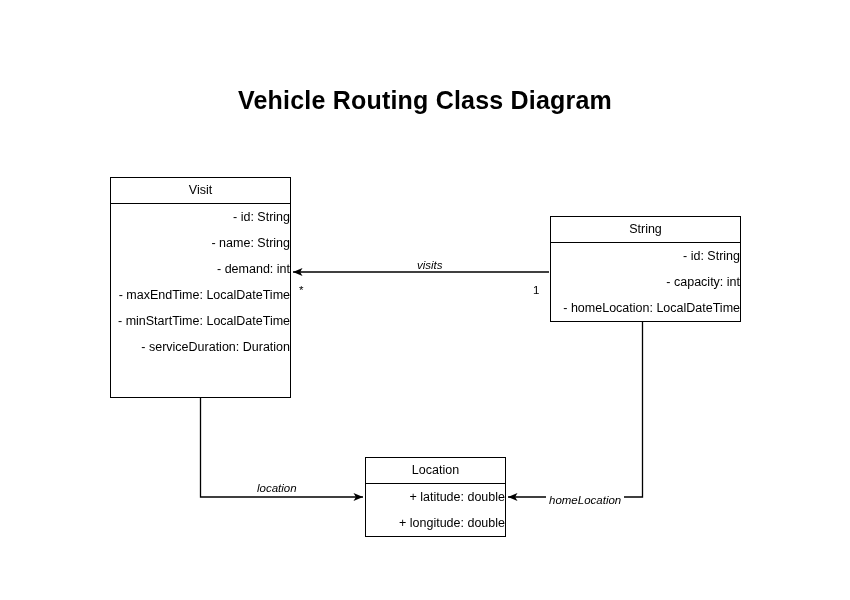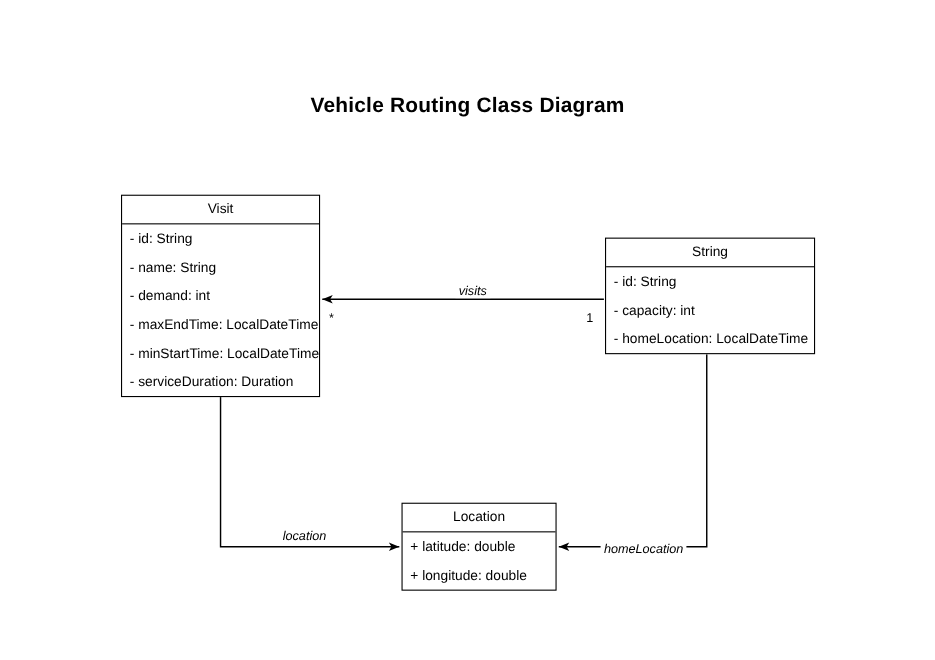--- a/index.html
+++ b/index.html
@@ -28,21 +28,21 @@
     pointer-events: none;
   }
 
   
   .diagram-title {
     position: absolute;
     left: 0;
     top: 86px;
     width: 850px;
     text-align: center;
-    font-size: 19px;
+    font-size: 25px;
     font-weight: bold;
     letter-spacing: 0.2px;
     color: #000000;
   }
 
   
   .uml-class {
     position: absolute;
     box-sizing: border-box;
     background: #ffffff;
@@ -53,32 +53,33 @@
     text-align: center;
     font-size: 12.5px;
     line-height: 25px;
     height: 26px;
     border-bottom: 1.3px solid #000000;
     box-sizing: border-box;
     white-space: nowrap;
   }
   .uml-attrs {
     padding: 0;
+    text-align: right;
   }
   .uml-attr {
     font-size: 12.5px;
     line-height: 26px;
     height: 26px;
     padding-left: 7px;
     white-space: nowrap;
     overflow: hidden;
   }
 
   
-  #class-visit    { left: 110px; top: 177px; width: 181px; height: 184px; }
+  #class-visit    { left: 110px; top: 177px; width: 181px; height: 221px; }
   #class-vehicle  { left: 550px; top: 216px; width: 191px; height: 106px; }
   #class-location { left: 365px; top: 457px; width: 141px; height: 80px; }
 
   
   .edge-label {
     position: absolute;
     font-size: 11.5px;
     color: #000000;
     background: #ffffff;
     padding: 0 3px;

